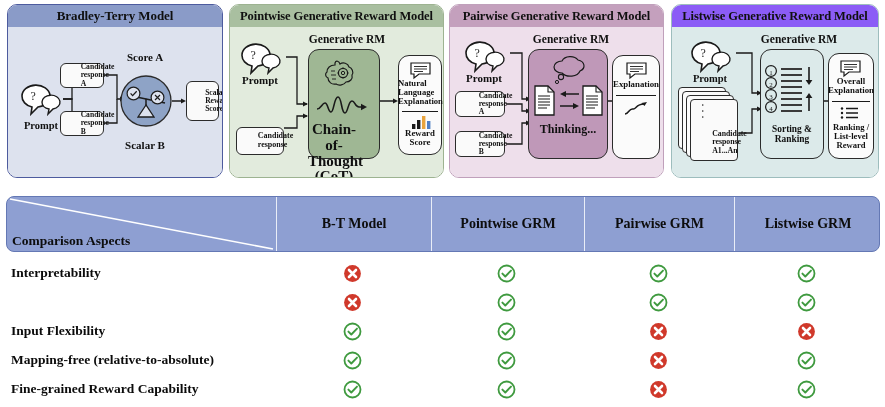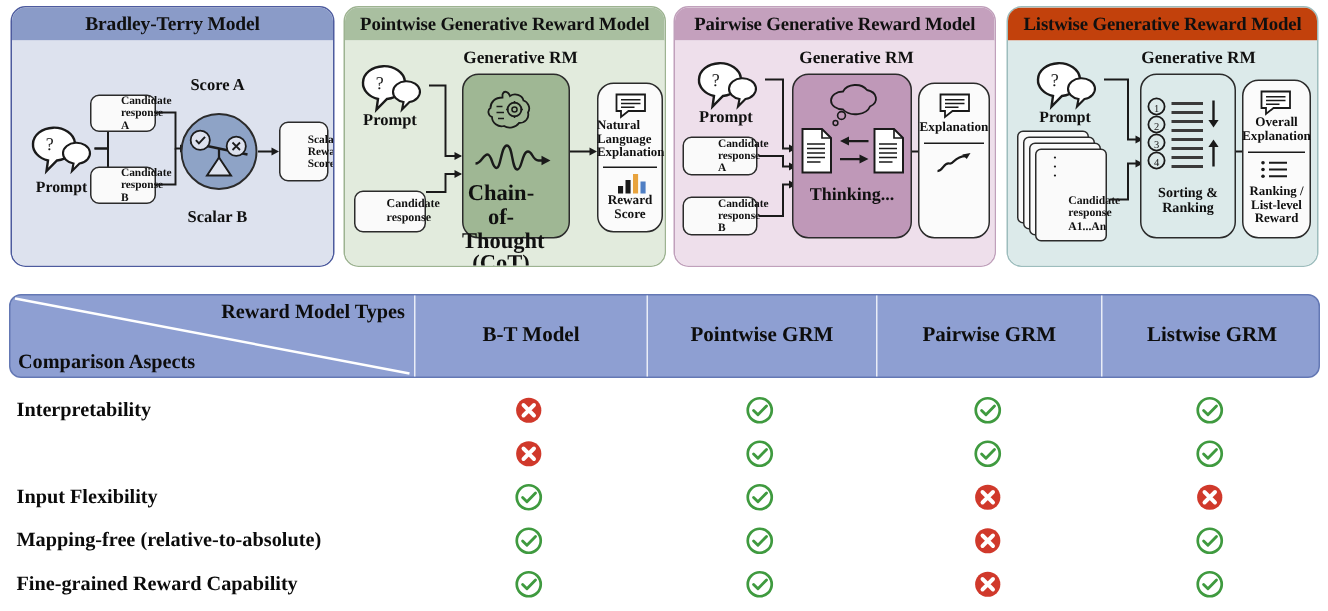--- a/index.html
+++ b/index.html
@@ -32,21 +32,21 @@
   .panel .pbody { position:relative; height:152px; }
 
   .p1 { left:7px;   width:216px; border-color:#4d5b9e; }
   .p2 { left:229px; width:215px; border-color:#9db391; }
   .p3 { left:449px; width:215px; border-color:#c0a0bb; }
   .p4 { left:671px; width:208px; border-color:#9dbdbd; }
 
   .p1 .phead{ background:#8a9bc8; } .p1 .pbody{ background:#dde2ee; }
   .p2 .phead{ background:#a9bfa0; } .p2 .pbody{ background:#e2ebdd; }
   .p3 .phead{ background:#c4a0bd; } .p3 .pbody{ background:#eedfeb; }
-  .p4 .phead{ background:#c2410c; } .p4 .pbody{ background:#dceaea; }
+  .p4 .phead{ background:#8b5cf6; } .p4 .pbody{ background:#dceaea; }
 
   .p1 .phead { font-size:13px; }
 
   
   .lbl { position:absolute; font-weight:bold; color:#101010; text-align:center; line-height:1.05; }
   .rbox {
     position:absolute; border:1.2px solid #2b2b2b; border-radius:6px;
     background:#fafafa; display:flex; align-items:center; justify-content:center;
     text-align:left; font-weight:bold; color:#111; line-height:1.08;padding-left:31px;
   }
@@ -359,21 +359,20 @@
   </div>
 </div>
 
 <div id="tbl">
 
   <div class="thead">
     <div class="corner">
       <svg class="diag" viewBox="0 0 269 54" preserveAspectRatio="none">
         <line x1="3" y1="2" x2="266" y2="52" stroke="#ffffff" stroke-width="1.6"></line>
       </svg>
-      <div class="top">Reward Model Types</div>
       <div class="bot">Comparison Aspects</div>
     </div>
 
     <div class="thcell" style="left:269px;width:155px">B-T Model</div>
     <div class="thcell" style="left:424px;width:153px">Pointwise GRM</div>
     <div class="thcell" style="left:727px;width:147px">Listwise GRM</div>
     <div class="thcell" style="left:577px;width:150px">Pairwise GRM</div>
   </div>
 
   <div id="rows">

